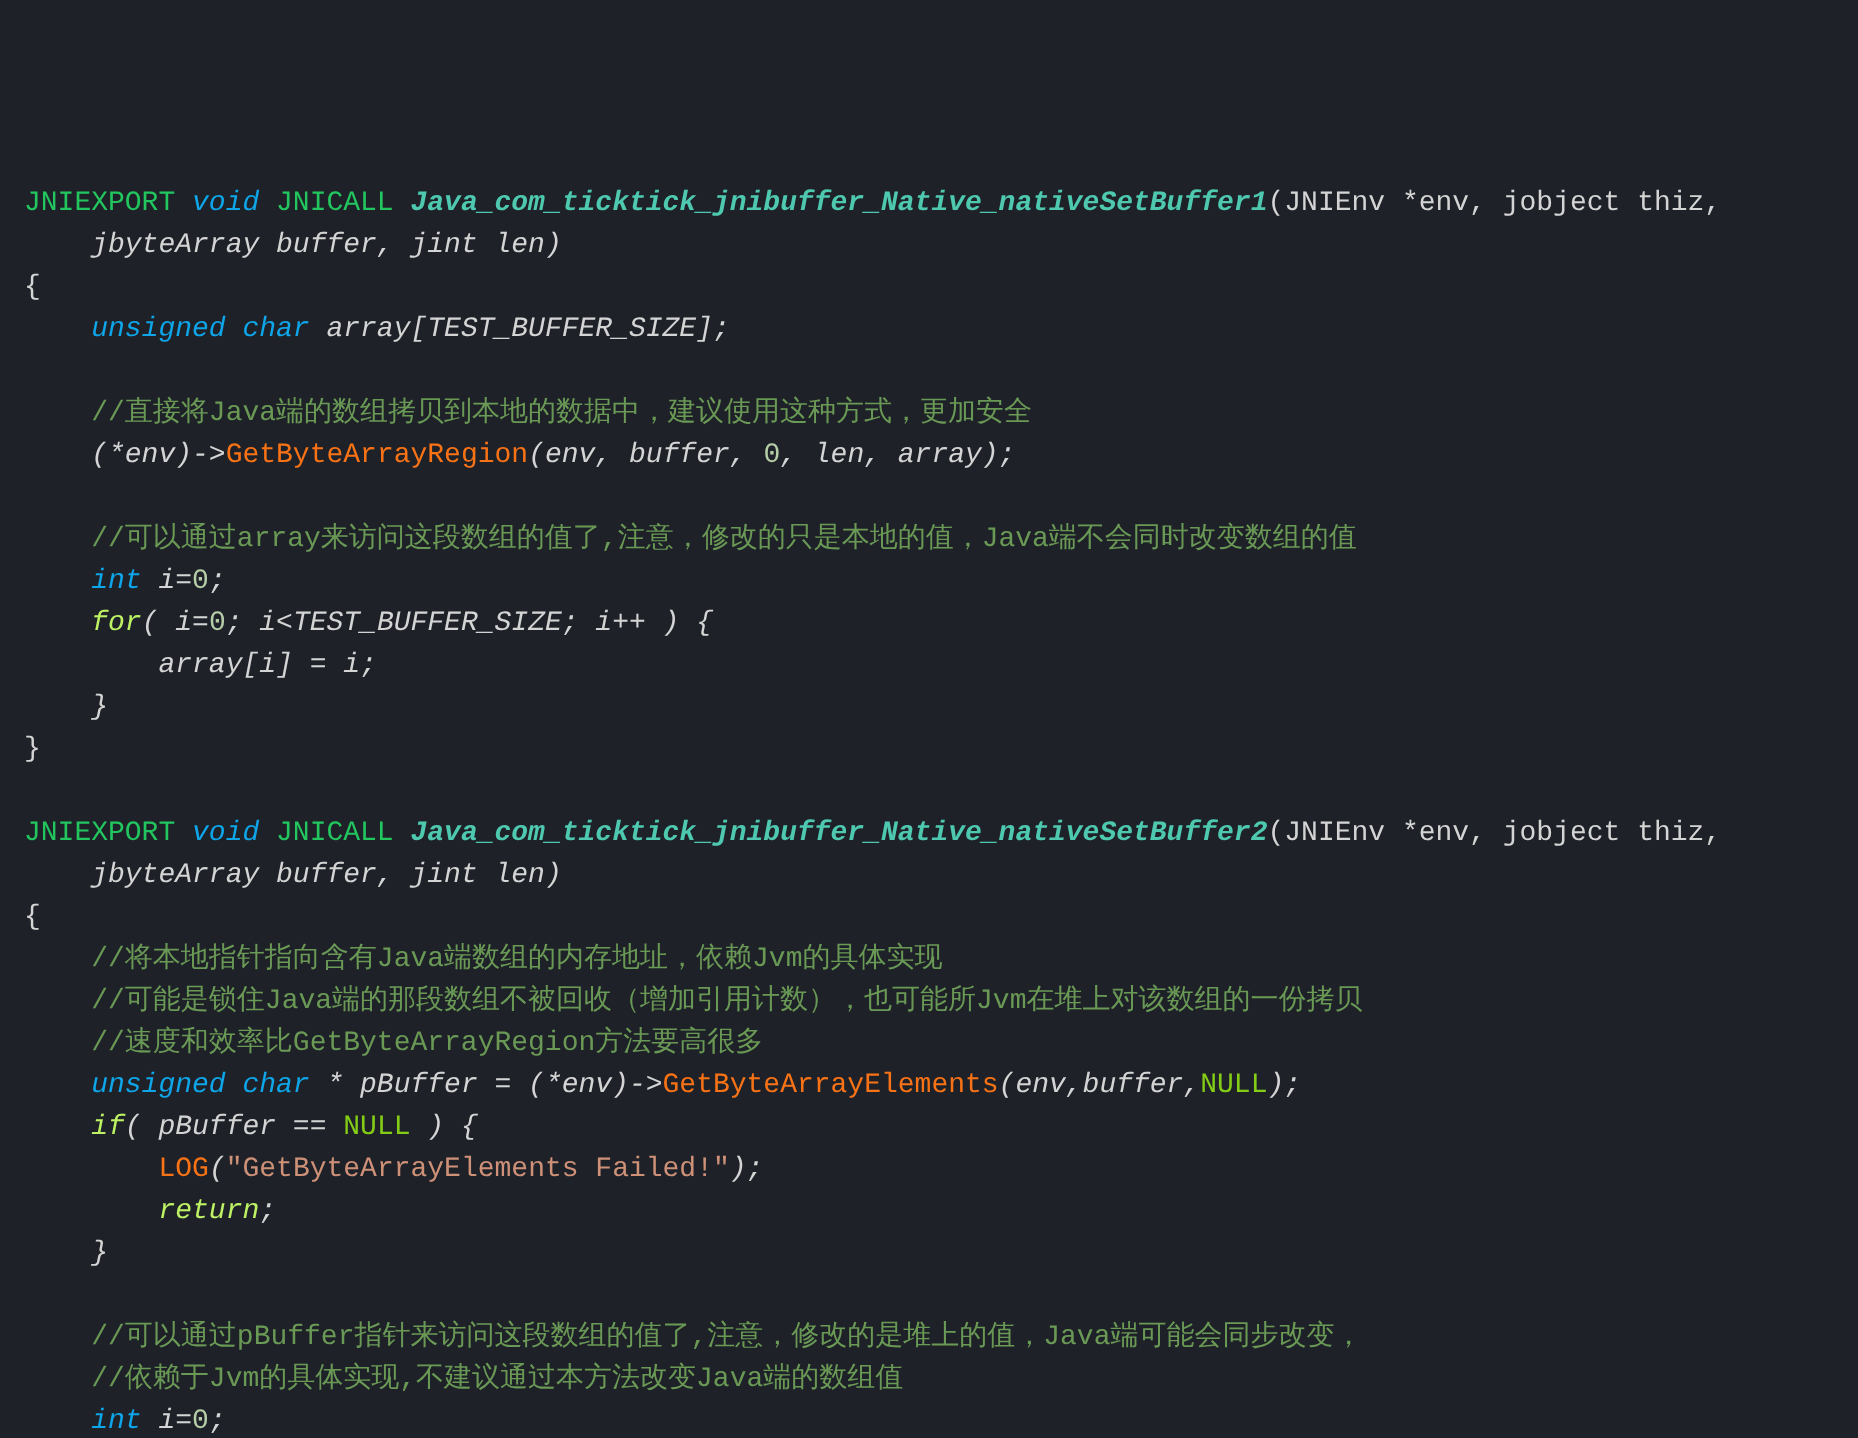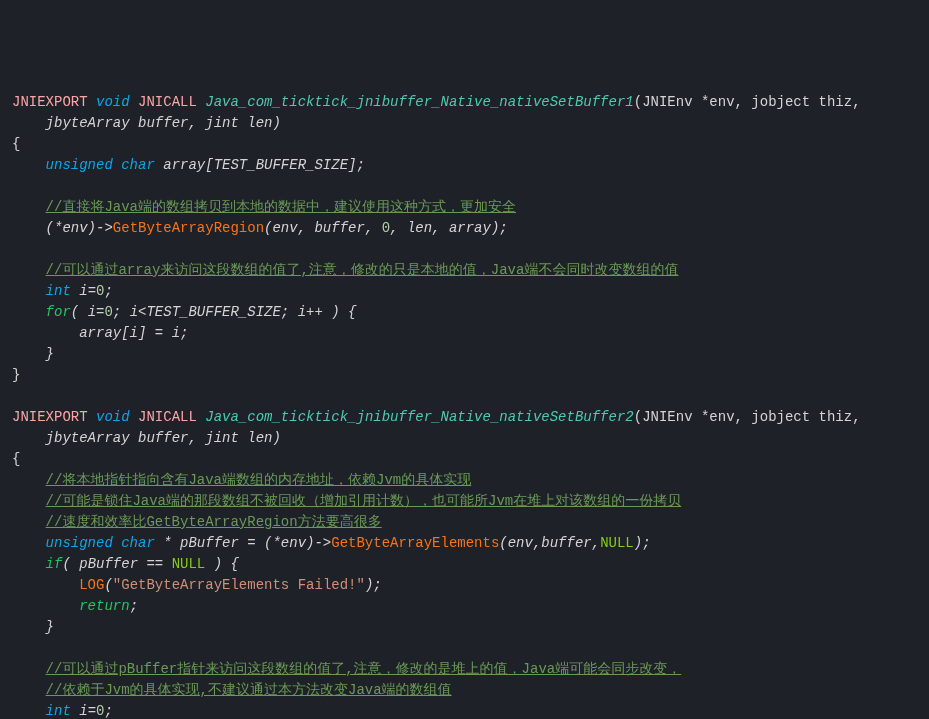--- a/index.html
+++ b/index.html
@@ -8,28 +8,28 @@
     color: #d4d4d4;
     font-family: Consolas, 'Courier New', monospace;
     font-size: 14px;
     line-height: 1.5;
     padding: 8px 12px;
     white-space: pre;
     overflow-x: auto;
     width: 929px;
   }
   .code-line { min-height: 21px; }
-  .keyword { color: #22c55e; font-style: italic; }
+  .keyword { color: #bef264; font-style: italic; }
   .type { color: #0ea5e9; font-style: italic; }
-  .macro { color: #fca5a5; }
-  .funcdef { color: #4ec9b0; font-style: italic; }
+  .macro { color: #22c55e; }
+  .funcdef { color: #4ec9b0; font-style: italic; font-weight: bold; }
   .call { color: #f97316; }
   .num { color: #b5cea8; }
   .str { color: #ce9178; }
-  .comment { color: #6a9955; text-decoration: underline; }
+  .comment { color: #6a9955; }
   .ident { color: #d4d4d4; font-style: italic; }
   .null { color: #84cc16; }
   .paren { color: #d4d4d4; }
 </style>
 </head>
 <body>
 
 
 
 <div id="code-container"><div class="code-line"><span class="macro">JNIEXPORT </span><span class="type">void</span><span class="macro"> JNICALL </span><span class="funcdef">Java_com_ticktick_jnibuffer_Native_nativeSetBuffer1</span><span class="paren">(JNIEnv *env, jobject thiz,</span></div><div class="code-line"><span class="ident">    jbyteArray buffer, jint len)</span></div><div class="code-line"><span class="paren">{</span></div><div class="code-line"><span class="ident">    </span><span class="type">unsigned char</span><span class="ident"> array[TEST_BUFFER_SIZE];</span></div><div class="code-line">&nbsp;</div><div class="code-line"><span class="ident">    </span><span class="comment">//直接将Java端的数组拷贝到本地的数据中，建议使用这种方式，更加安全</span></div><div class="code-line"><span class="ident">    (*env)-&gt;</span><span class="call">GetByteArrayRegion</span><span class="ident">(env, buffer, </span><span class="num">0</span><span class="ident">, len, array);</span></div><div class="code-line">&nbsp;</div><div class="code-line"><span class="ident">    </span><span class="comment">//可以通过array来访问这段数组的值了,注意，修改的只是本地的值，Java端不会同时改变数组的值</span></div><div class="code-line"><span class="ident">    </span><span class="type">int</span><span class="ident"> i=</span><span class="num">0</span><span class="ident">;</span></div><div class="code-line"><span class="ident">    </span><span class="keyword">for</span><span class="ident">( i=</span><span class="num">0</span><span class="ident">; i&lt;TEST_BUFFER_SIZE; i++ ) {</span></div><div class="code-line"><span class="ident">        array[i] = i;</span></div><div class="code-line"><span class="ident">    }</span></div><div class="code-line"><span class="paren">}</span></div><div class="code-line">&nbsp;</div><div class="code-line"><span class="macro">JNIEXPORT </span><span class="type">void</span><span class="macro"> JNICALL </span><span class="funcdef">Java_com_ticktick_jnibuffer_Native_nativeSetBuffer2</span><span class="paren">(JNIEnv *env, jobject thiz,</span></div><div class="code-line"><span class="ident">    jbyteArray buffer, jint len)</span></div><div class="code-line"><span class="paren">{</span></div><div class="code-line"><span class="ident">    </span><span class="comment">//将本地指针指向含有Java端数组的内存地址，依赖Jvm的具体实现</span></div><div class="code-line"><span class="ident">    </span><span class="comment">//可能是锁住Java端的那段数组不被回收（增加引用计数），也可能所Jvm在堆上对该数组的一份拷贝</span></div><div class="code-line"><span class="ident">    </span><span class="comment">//速度和效率比GetByteArrayRegion方法要高很多</span></div><div class="code-line"><span class="ident">    </span><span class="type">unsigned char</span><span class="ident"> * pBuffer = (*env)-&gt;</span><span class="call">GetByteArrayElements</span><span class="ident">(env,buffer,</span><span class="null">NULL</span><span class="ident">);</span></div><div class="code-line"><span class="ident">    </span><span class="keyword">if</span><span class="ident">( pBuffer == </span><span class="null">NULL</span><span class="ident"> ) {</span></div><div class="code-line"><span class="ident">        </span><span class="call">LOG</span><span class="ident">(</span><span class="str">"GetByteArrayElements Failed!"</span><span class="ident">);</span></div><div class="code-line"><span class="ident">        </span><span class="keyword">return</span><span class="ident">;</span></div><div class="code-line"><span class="ident">    }</span></div><div class="code-line">&nbsp;</div><div class="code-line"><span class="ident">    </span><span class="comment">//可以通过pBuffer指针来访问这段数组的值了,注意，修改的是堆上的值，Java端可能会同步改变，</span></div><div class="code-line"><span class="ident">    </span><span class="comment">//依赖于Jvm的具体实现,不建议通过本方法改变Java端的数组值</span></div><div class="code-line"><span class="ident">    </span><span class="type">int</span><span class="ident"> i=</span><span class="num">0</span><span class="ident">;</span></div></div>

